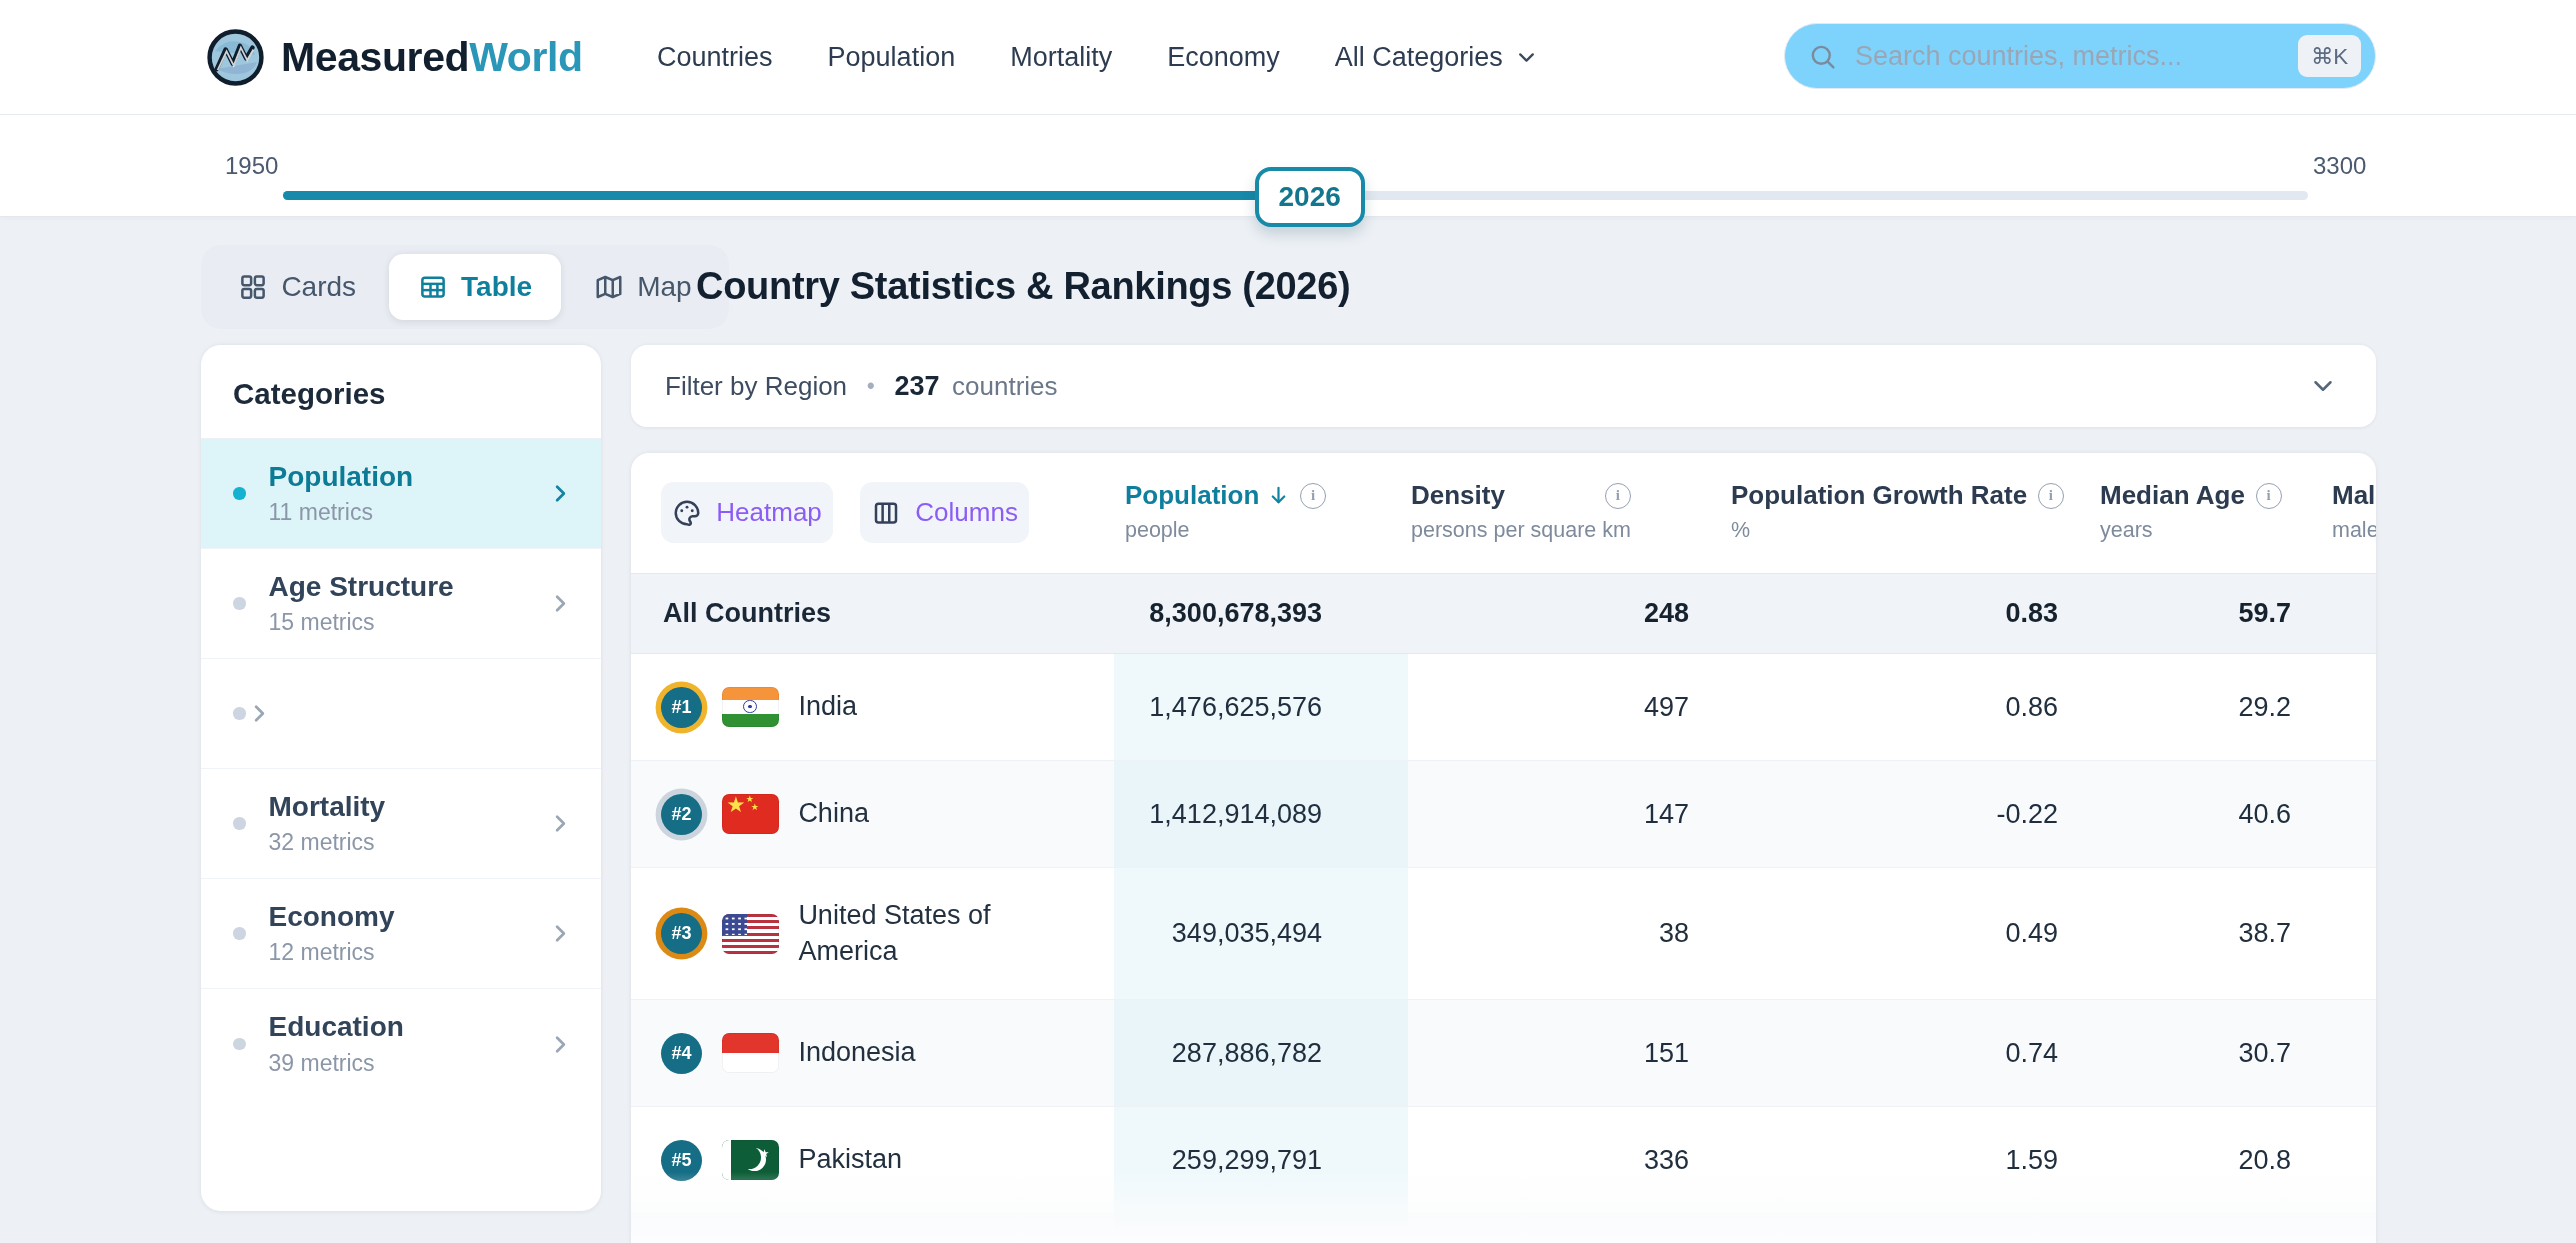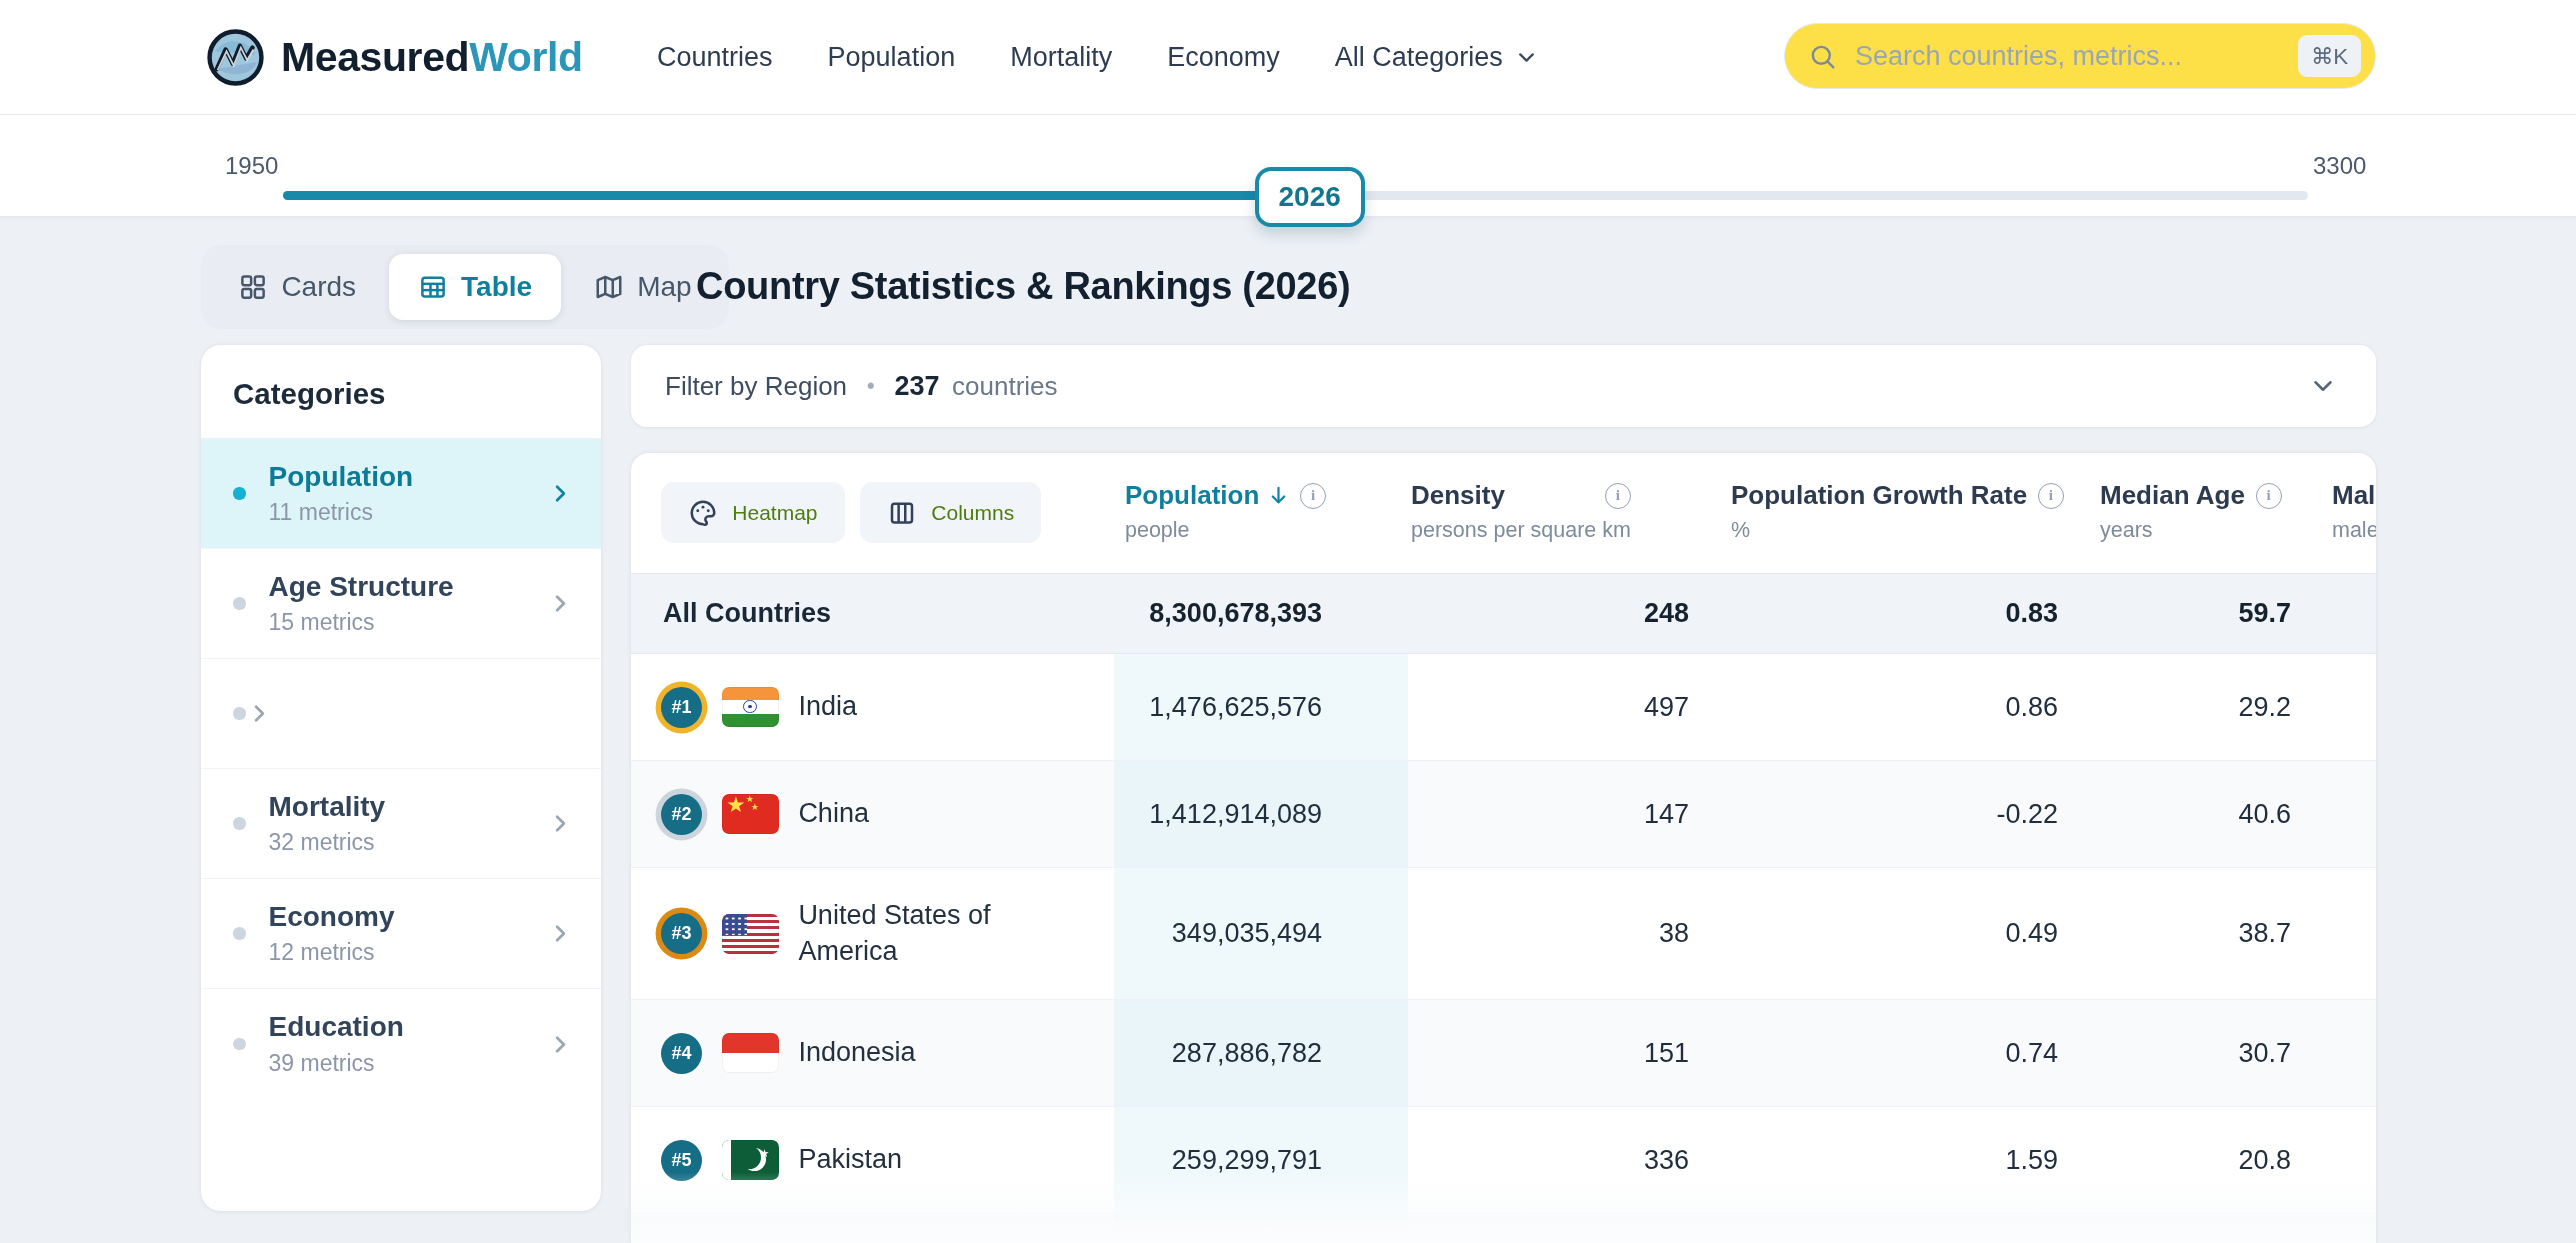--- a/index.html
+++ b/index.html
@@ -9,21 +9,21 @@
 
   
   .header{position:absolute;left:0;top:0;width:2576px;height:114px;background:#ffffff;
     border-bottom:0.9px solid #e7ebf0;z-index:5;}
   .brand{position:absolute;left:206px;top:0;height:114px;display:flex;align-items:center;gap:16px;}
   .brand-name{font-size:41px;font-weight:700;letter-spacing:-0.4px;}
   .brand-name .b1{color:#111f2e;}
   .brand-name .b2{color:#2a96b8;}
   .nav{position:absolute;left:657px;top:0;height:114px;display:flex;align-items:center;gap:55px;}
   .nav-item{font-size:27px;color:#2d3c50;cursor:pointer;display:flex;align-items:center;gap:10.7px;}
-  .search{position:absolute;right:200px;top:23px;width:592px;height:66px;background:#fde047;
+  .search{position:absolute;right:200px;top:23px;width:592px;height:66px;background:#7dd3fc;
     border:1.8px solid #e4e9f0;border-radius:34px;display:flex;align-items:center;padding:0 14.3px 0 23px;box-sizing:border-box;}
   .search input{flex:1;border:none;outline:none;background:transparent;font-size:27px;color:#43536a;
     font-family:"Liberation Sans","DejaVu Sans",sans-serif;margin-left:16px;}
   .search input::placeholder{color:#9aa6b6;}
   .kbd{background:#eef1f6;border-radius:9px;padding:7.2px 12.5px;font-size:22.4px;color:#5c6b80;}
 
   
   .timeline{position:absolute;left:0;top:114px;width:2576px;height:102px;background:#ffffff;
     border-bottom:0.9px solid #e3e8ee;box-shadow:0 1.8px 5.4px rgba(15,23,42,0.04);z-index:4;}
   .tl-label{position:absolute;top:38px;font-size:24px;color:#4b5a6e;}
@@ -71,21 +71,21 @@
   .fb-dot{margin:0 19.7px;color:#a4afbe;font-size:23px;}
   .fb-count{font-size:27px;font-weight:700;color:#1a2736;}
   .fb-suffix{margin-left:12.5px;font-size:26px;color:#6b7889;}
   .fb-chev{margin-left:auto;color:#55657a;}
 
   
   .table-card{position:absolute;left:631px;top:453px;width:1745px;height:791px;background:#ffffff;
     border-radius:18px 18px 0 0;box-shadow:0 0.9px 4.5px rgba(15,23,42,0.08);overflow:hidden;}
   .t-toolbar{position:relative;height:120px;}
   .tool-btn{position:absolute;top:29px;height:61px;background:#f1f4f8;border-radius:12.5px;display:flex;
-    align-items:center;gap:14.3px;padding:0 27px;font-size:21px;color:#4d7c0f;cursor:pointer;}
+    align-items:center;gap:14.3px;padding:0 11px;font-size:26px;color:#8b5cf6;cursor:pointer;}
   .tool-btn.heatmap{left:30px;}
   .tool-btn.columns{left:229px;}
   .col-head{position:absolute;top:27px;cursor:pointer;}
   .col-head .r1{display:flex;align-items:center;justify-content:space-between;gap:10.7px;}
   .col-head .lbl{font-size:26px;font-weight:700;color:#2c3b4f;white-space:nowrap;display:flex;align-items:center;gap:7.2px;}
   .col-head.sorted .lbl{color:#0f7f9e;}
   .col-head .unit{margin-top:7.2px;font-size:21.5px;color:#7e8b9c;white-space:nowrap;}
   .info-i{width:24px;height:24px;border-radius:50%;border:1.8px solid #93a0b1;color:#93a0b1;display:flex;
     align-items:center;justify-content:center;font-size:15px;font-style:normal;flex:0 0 auto;cursor:pointer;
     font-family:"Liberation Serif",serif;font-weight:700;}

